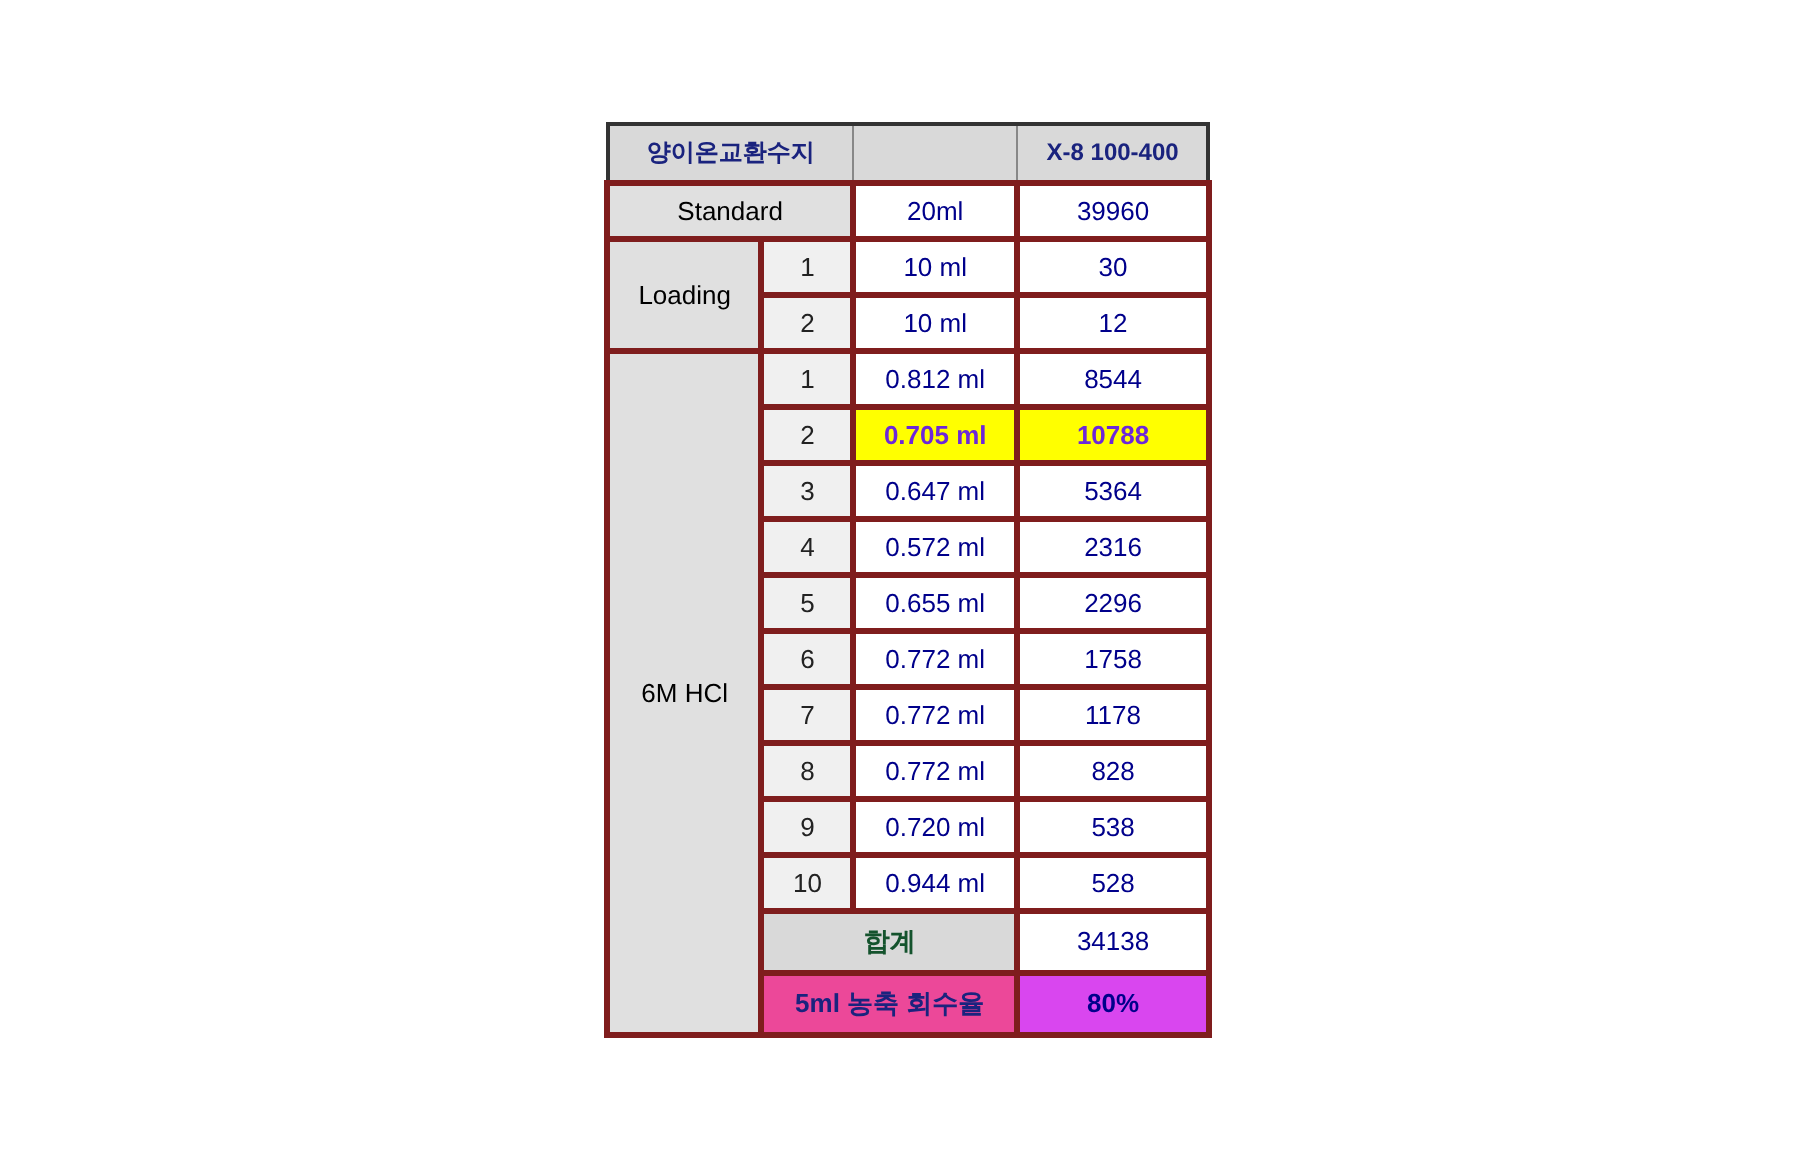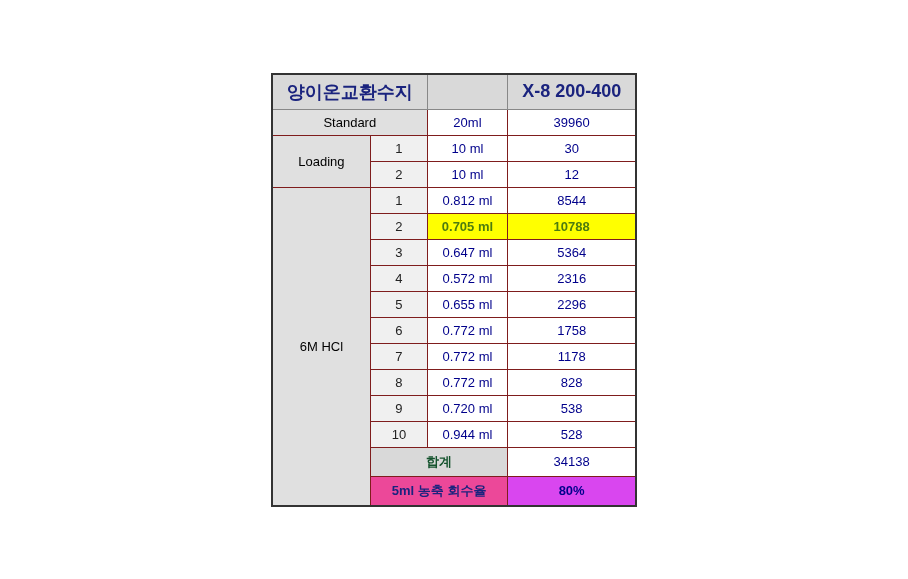--- a/index.html
+++ b/index.html
@@ -13,49 +13,49 @@
       font-size: 13px;
     }
     .table-wrapper {
       padding: 20px;
     }
     table {
       border-collapse: collapse;
       border: 2px solid #333;
     }
     th, td {
-      border: 1px solid #7f1d1d;
+      border: 3px solid #7f1d1d;
       padding: 5px 14px;
       text-align: center;
       white-space: nowrap;
     }
     .header-row th {
       background: #d9d9d9;
       font-weight: bold;
       color: #1a237e;
-      font-size: 18px;
+      font-size: 12px;
       border: 1px solid #888;
     }
     .section-label {
       background: #e0e0e0;
       font-weight: normal;
       color: #000;
       vertical-align: middle;
     }
     .num-cell {
       background: #f0f0f0;
       color: #222;
     }
     .data-cell {
       color: #00008b;
       font-weight: normal;
     }
     .highlight-yellow {
       background: #ffff00;
-      color: #4d7c0f;
+      color: #6d28d9;
       font-weight: bold;
     }
     .highlight-orange {
       background: #d946ef;
       color: #00008b;
       font-weight: bold;
     }
     .subtotal-label {
       background: #d9d9d9;
       color: #14532d;
@@ -70,21 +70,21 @@
 </head>
 <body>
 
 <div class="table-wrapper">
   <table>
 
     <thead>
       <tr class="header-row">
         <th colspan="2">양이온교환수지</th>
         <th></th>
-        <th>X-8  200-400</th>
+        <th>X-8  100-400</th>
       </tr>
     </thead>
     <tbody>
 
       <tr>
         <td colspan="2" class="section-label">Standard</td>
         <td class="data-cell">20ml</td>
         <td class="data-cell">39960</td>
       </tr>
 

